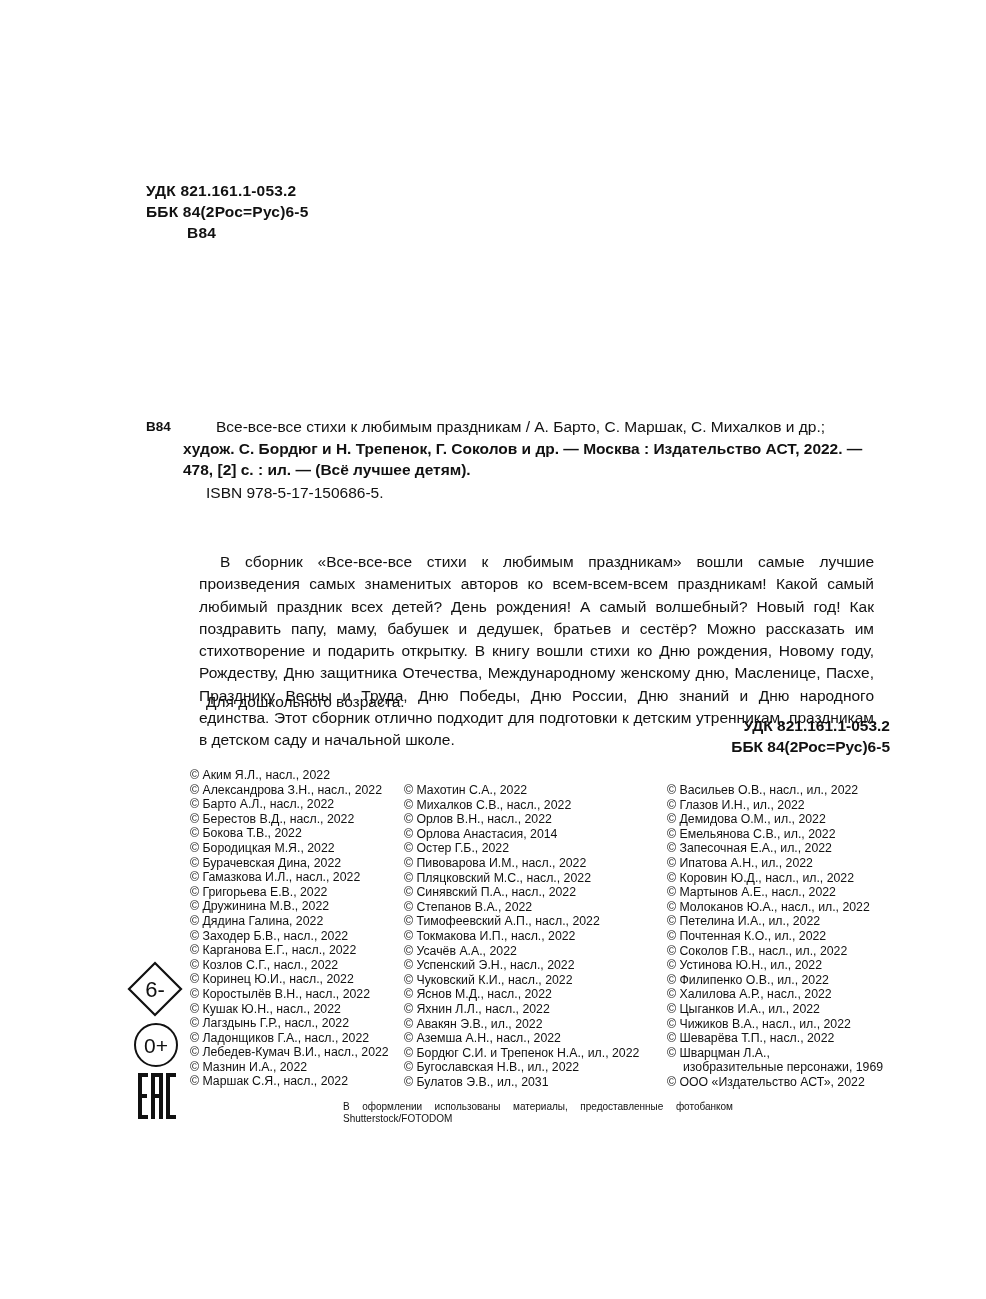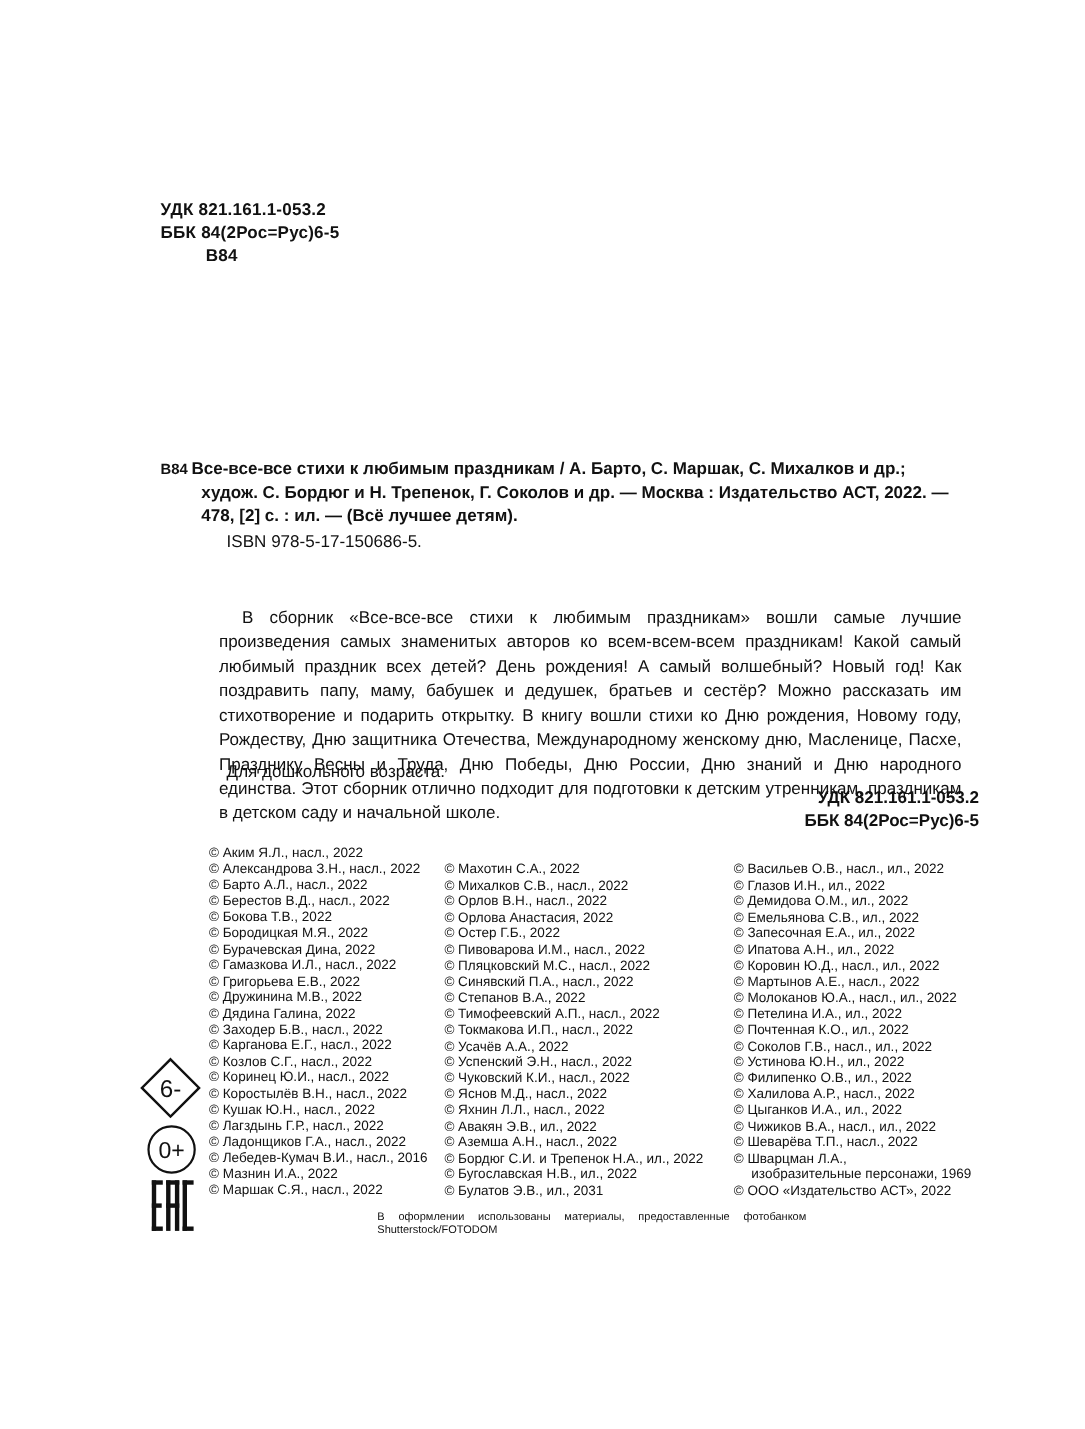--- a/index.html
+++ b/index.html
@@ -3,21 +3,21 @@
 <meta charset="utf-8">
 <style>
   html, body { margin:0; padding:0; background:#ffffff; }
   body { width:986px; height:1299px; position:relative; overflow:hidden; color:#111;
          font-family:"Liberation Sans", sans-serif; }
   .abs { position:absolute; }
   .class-codes { left:146px; top:180px; font-weight:bold; font-size:15.5px; line-height:21px; letter-spacing:0.2px; }
   .class-codes .indent { padding-left:41px; }
   .biblio { left:146px; top:416px; width:750px; font-size:15.5px; line-height:21.5px; }
   .biblio .code { position:absolute; left:0; top:0; font-weight:bold; font-size:13.5px; }
-  .biblio .body { margin-left:28px;font-weight:bold; }
+  .biblio .body { margin-left:70px; }
   .biblio .cont { margin-left:37px; margin-top:0;font-weight:bold; }
   .biblio .cont p, .biblio p { margin:0; }
   .isbn { left:206px; top:484px; font-size:15.5px; }
   .annot { left:183px; top:535px; width:707px; font-size:15.5px; line-height:22.3px; text-align:justify; text-indent:21px; }
   .annot p { margin:16px; }
   .age-note { left:206px; top:693px; font-size:15.5px; }
   .codes-right { right:96px; top:715px; text-align:right; font-weight:bold; font-size:15.5px; line-height:21px; }
   .copy-col { font-size:12.3px; line-height:14.6px; white-space:nowrap; }
   .copy-col div { height:14.6px; }
   .col1 { left:190px; top:768px; }
@@ -71,29 +71,29 @@
     <div>© Дружинина М.В., 2022</div>
     <div>© Дядина Галина, 2022</div>
     <div>© Заходер Б.В., насл., 2022</div>
     <div>© Карганова Е.Г., насл., 2022</div>
     <div>© Козлов С.Г., насл., 2022</div>
     <div>© Коринец Ю.И., насл., 2022</div>
     <div>© Коростылёв В.Н., насл., 2022</div>
     <div>© Кушак Ю.Н., насл., 2022</div>
     <div>© Лагздынь Г.Р., насл., 2022</div>
     <div>© Ладонщиков Г.А., насл., 2022</div>
-    <div>© Лебедев-Кумач В.И., насл., 2016</div>
+    <div>© Лебедев-Кумач В.И., насл., 2022</div>
     <div>© Мазнин И.А., 2022</div>
     <div>© Маршак С.Я., насл., 2022</div>
   </div>
 <div class="abs copy-col col2">
     <div>© Махотин С.А., 2022</div>
     <div>© Михалков С.В., насл., 2022</div>
     <div>© Орлов В.Н., насл., 2022</div>
-    <div>© Орлова Анастасия, 2022</div>
+    <div>© Орлова Анастасия, 2014</div>
     <div>© Остер Г.Б., 2022</div>
     <div>© Пивоварова И.М., насл., 2022</div>
     <div>© Пляцковский М.С., насл., 2022</div>
     <div>© Синявский П.А., насл., 2022</div>
     <div>© Степанов В.А., 2022</div>
     <div>© Тимофеевский А.П., насл., 2022</div>
     <div>© Токмакова И.П., насл., 2022</div>
     <div>© Усачёв А.А., 2022</div>
     <div>© Успенский Э.Н., насл., 2022</div>
     <div>© Чуковский К.И., насл., 2022</div>

